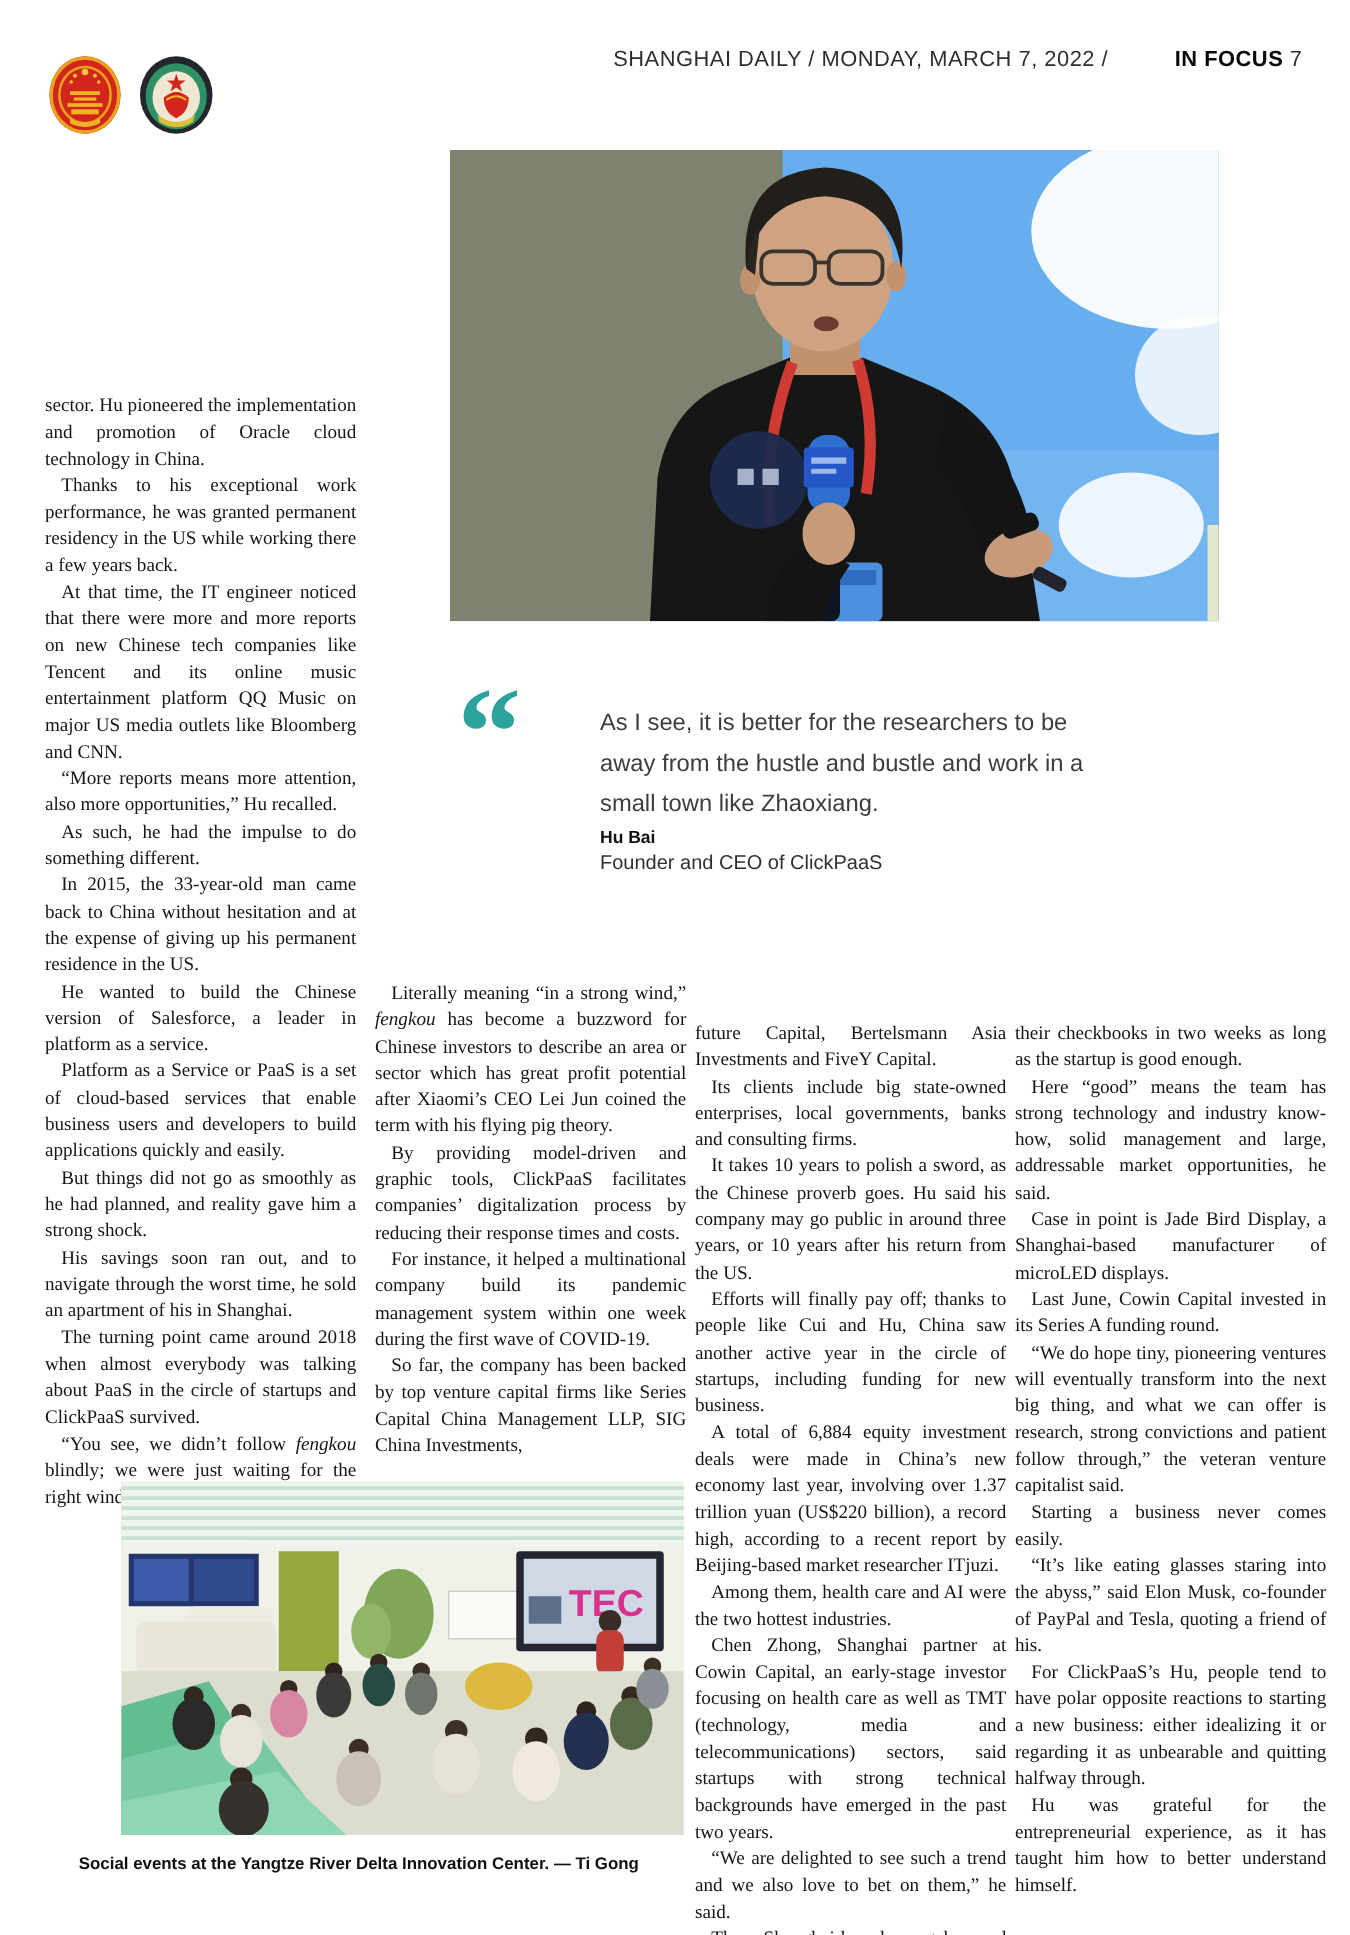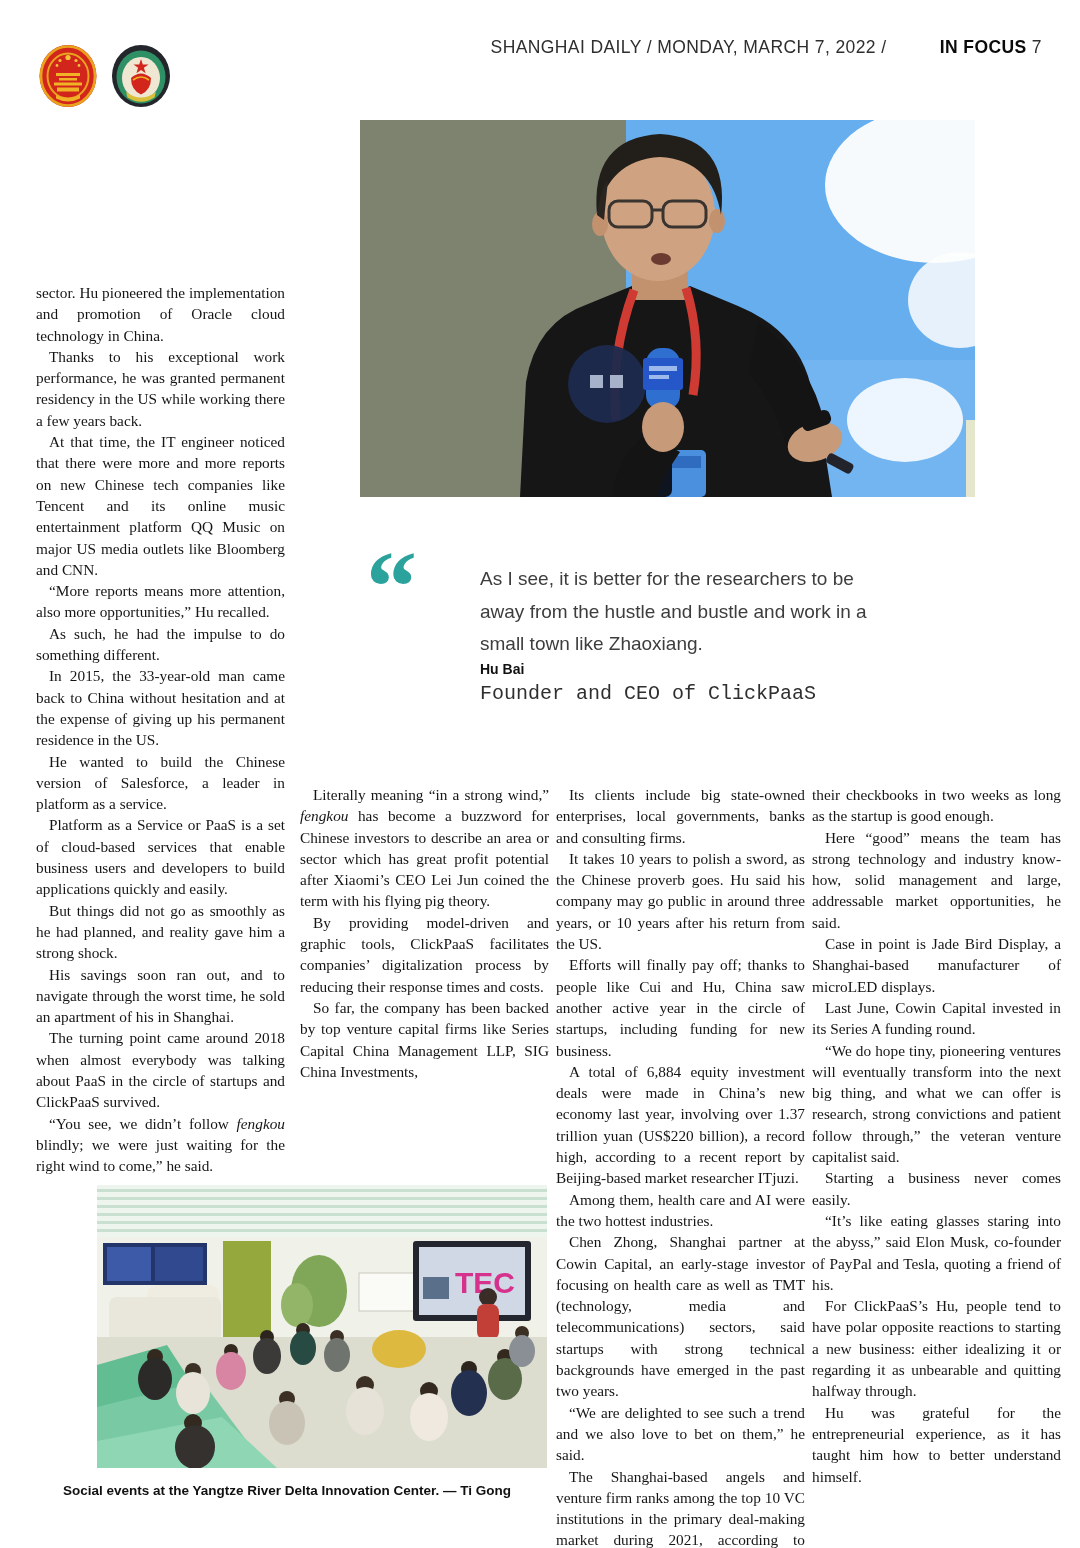--- a/index.html
+++ b/index.html
@@ -22,28 +22,28 @@
   .main-photo svg{display:block;width:100%;height:100%;}
 
   
   .qmark{position:absolute;left:366px;top:536px;font-family:"Liberation Serif",serif;
          font-weight:bold;font-size:102px;line-height:1;color:#2ba29b;}
   .qtext{position:absolute;left:480px;top:563px;width:400px;
          font-family:"Liberation Sans",sans-serif;font-size:19px;line-height:32.5px;
          color:#3d3d3d;}
   .qname{position:absolute;left:480px;top:661px;font-family:"Liberation Sans",sans-serif;
          font-size:14px;font-weight:bold;color:#101010;}
-  .qtitle{position:absolute;left:480px;top:682px;font-family:Liberation Mono, monospace;
-          font-size:20px;color:#2f2f2f;}
+  .qtitle{position:absolute;left:480px;top:682px;font-family:Liberation Sans, sans-serif;
+          font-size:16px;color:#2f2f2f;}
 
   
   .col{position:absolute;width:249px;font-size:15.3px;line-height:21.3px;
        text-align:justify;color:#151515;hyphens:auto;-webkit-hyphens:auto;}
   .col p{margin:0;text-indent:13px;}
-  .col p.flush{text-indent:0;}
+  .col p.flush{text-indent:0;margin-top:32px;}
   .col1{left:36px;top:282px;}
   .col2{left:300px;top:784px;}
   .col3{left:556px;top:784px;}
   .col4{left:812px;top:784px;}
 
   
   .bottom-photo{position:absolute;left:60px;top:1185px;width:450px;height:283px;
                 box-shadow:0 0 0 1px #e8e6da inset;margin-left:37px;}
   .bottom-photo svg{display:block;width:100%;height:100%;}
   .caption{position:absolute;left:63px;top:1483px;width:470px;
@@ -150,23 +150,25 @@
       <p>He wanted to build the Chinese version of Salesforce, a leader in platform as a service.</p>
       <p>Platform as a Service or PaaS is a set of cloud-based services that enable business users and developers to build applications quickly and easily.</p>
       <p>But things did not go as smoothly as he had planned, and reality gave him a strong shock.</p>
       <p>His savings soon ran out, and to navigate through the worst time, he sold an apartment of his in Shanghai.</p>
       <p>The turning point came around 2018 when almost everybody was talking about PaaS in the circle of startups and ClickPaaS survived.</p>
       <p>“You see, we didn’t follow <i>fengkou</i> blindly; we were just waiting for the right wind to come,” he said.</p>
     </div>
   <div class="col col2">
       <p>Literally meaning “in a strong wind,” <i>fengkou</i> has become a buzzword for Chinese investors to describe an area or sector which has great profit potential after Xiaomi’s CEO Lei Jun coined the term with his flying pig theory.</p>
       <p>By providing model-driven and graphic tools, ClickPaaS facilitates companies’ digitalization process by reducing their response times and costs.</p>
+      <p>For instance, it helped a multinational company build its pandemic management system within one week during the first wave of COVID-19.</p>
       <p>So far, the company has been backed by top venture capital firms like Series Capital China Management LLP, SIG China Investments,</p>
     </div>
   <div class="col col3">
+      <p class="flush">future Capital, Bertelsmann Asia Investments and FiveY Capital.</p>
       <p>Its clients include big state-owned enterprises, local governments, banks and consulting firms.</p>
       <p>It takes 10 years to polish a sword, as the Chinese proverb goes. Hu said his company may go public in around three years, or 10 years after his return from the US.</p>
       <p>Efforts will finally pay off; thanks to people like Cui and Hu, China saw another active year in the circle of startups, including funding for new business.</p>
       <p>A total of 6,884 equity investment deals were made in China’s new economy last year, involving over 1.37 trillion yuan (US$220 billion), a record high, according to a recent report by Beijing-based market researcher ITjuzi.</p>
       <p>Among them, health care and AI were the two hottest industries.</p>
       <p>Chen Zhong, Shanghai partner at Cowin Capital, an early-stage investor focusing on health care as well as TMT (technology, media and telecommunications) sectors, said startups with strong technical backgrounds have emerged in the past two years.</p>
       <p>“We are delighted to see such a trend and we also love to bet on them,” he said.</p>
       <p>The Shanghai-based angels and venture firm ranks among the top 10 VC institutions in the primary deal-making market during 2021, according to ITjuzi’s study.</p>
     </div>
   <div class="col col4">

